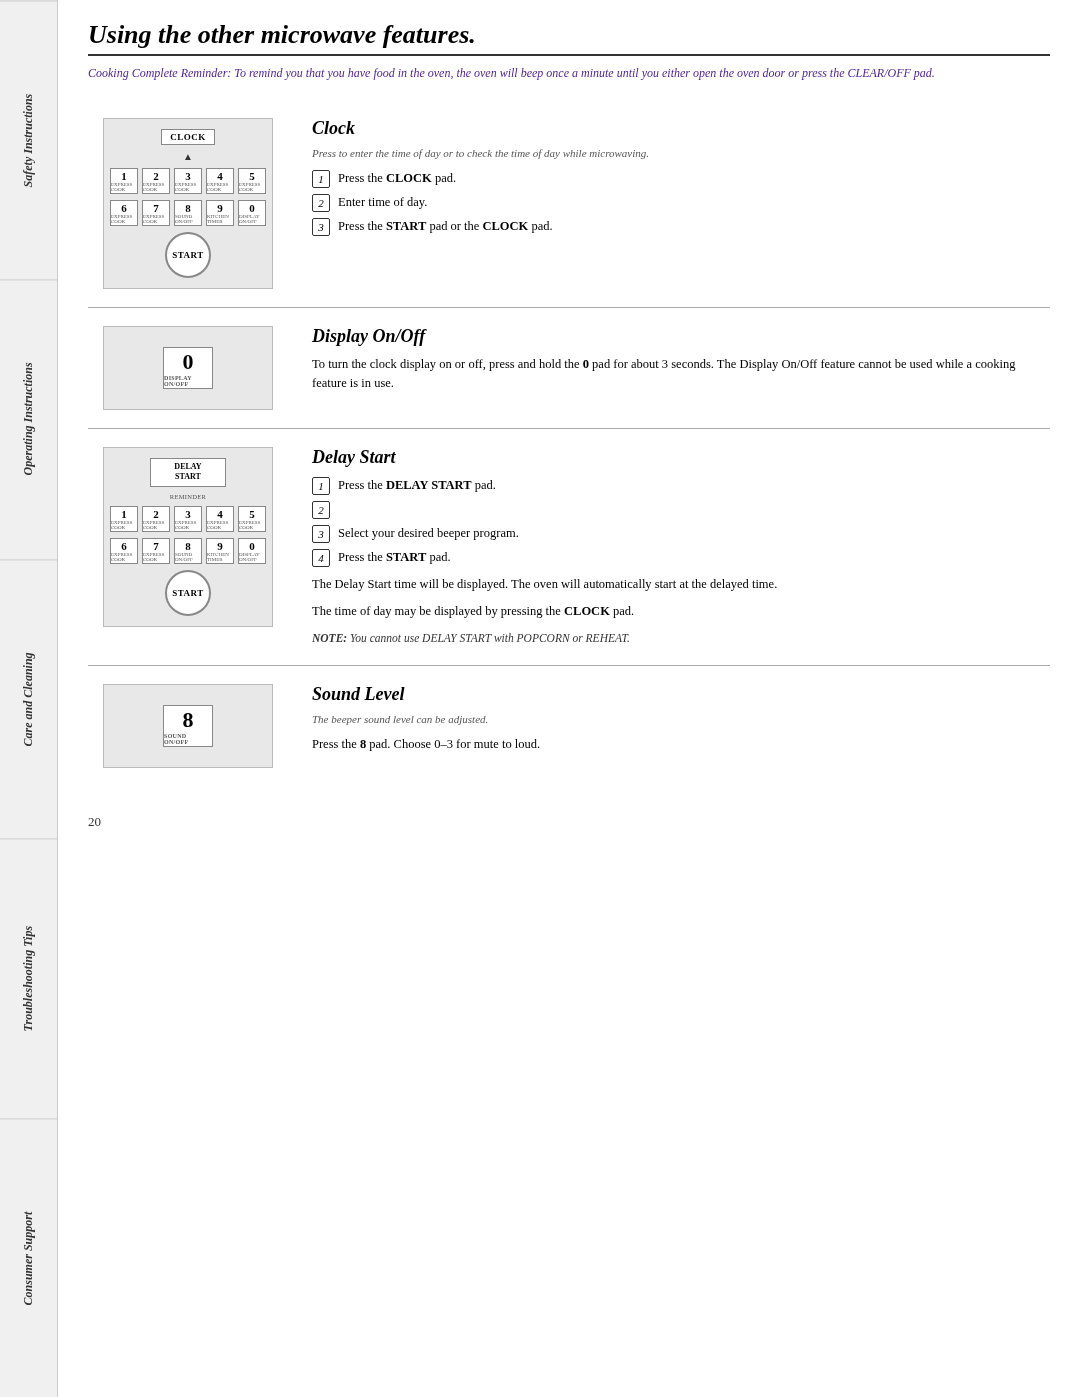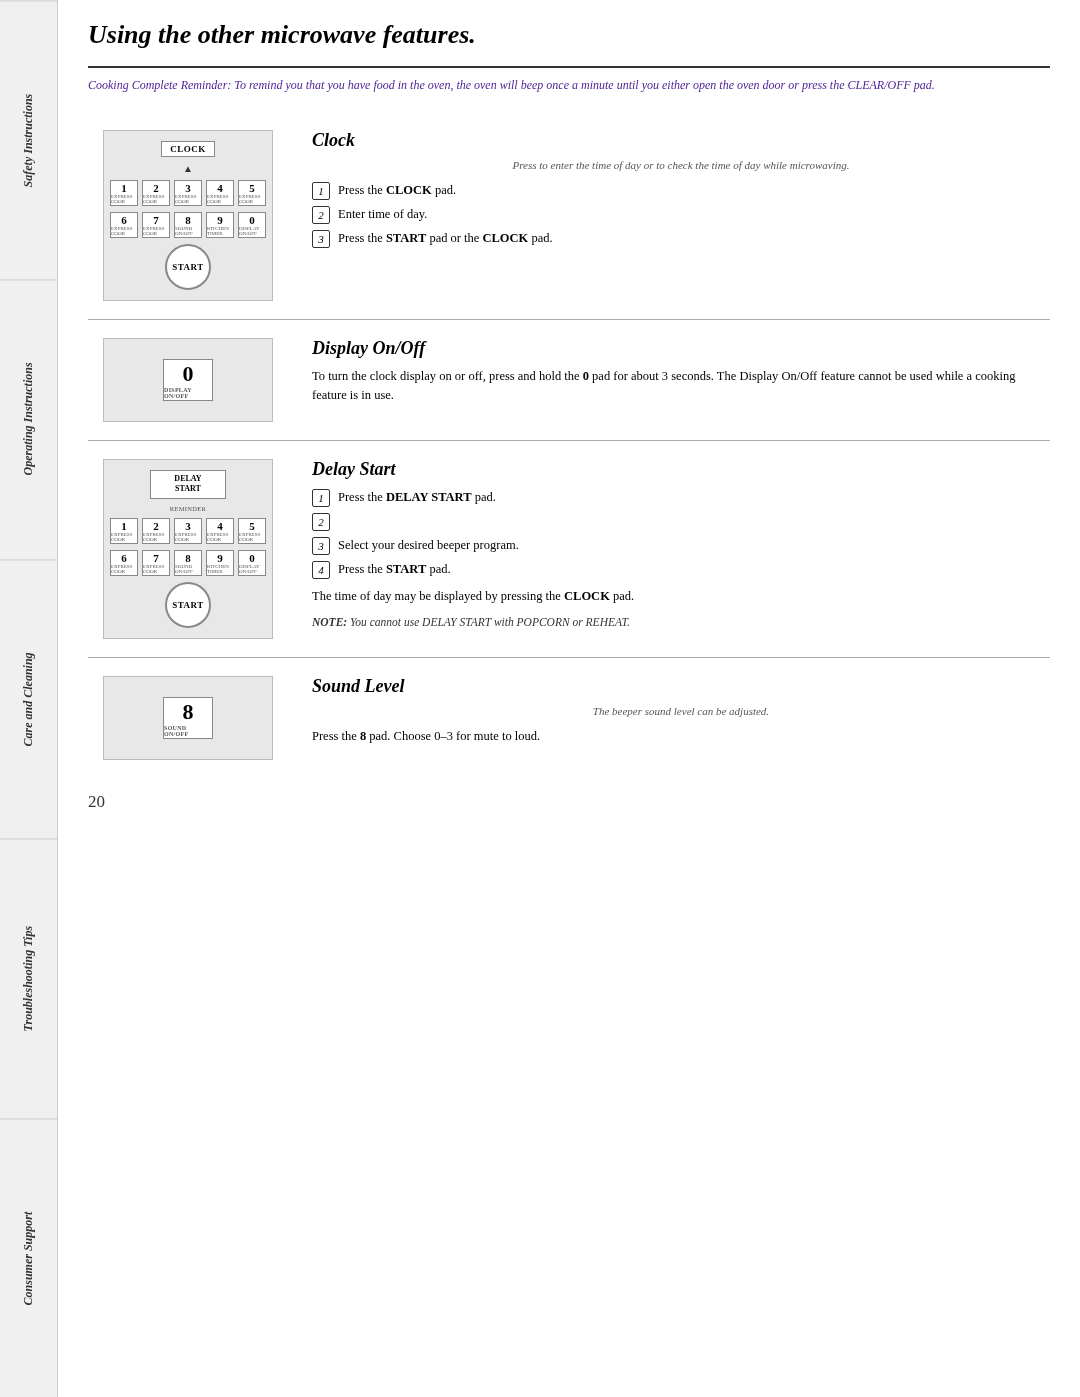--- a/index.html
+++ b/index.html
@@ -48,21 +48,21 @@
       padding: 20px 30px 30px 30px;
     }
 
     
     .page-title {
       font-size: 26px;
       font-style: italic;
       font-weight: bold;
       margin-bottom: 8px;
       border-bottom: 2px solid #333;
-      padding-bottom: 16px;
+      padding-bottom: 4px;
     }
 
     
     .intro-text {
       font-size: 12px;
       font-style: italic;
       margin-bottom: 18px;
       color: #4c1d95;
       line-height: 1.5;
     }
@@ -95,21 +95,20 @@
       font-style: italic;
       font-weight: bold;
       margin-bottom: 8px;
     }
 
     .section-subtitle {
       font-size: 11px;
       font-style: italic;
       color: #555;
       margin-bottom: 10px;
-      text-align: center;
     }
 
     .section-text {
       font-size: 12.5px;
       line-height: 1.55;
       color: #000000;
       margin-bottom: 8px;
     }
 
     .step-list {
@@ -267,23 +266,23 @@
 
     .reminder-label {
       font-size: 6.5px;
       text-transform: uppercase;
       color: #555;
       letter-spacing: 0.3px;
     }
 
     
     .page-number {
-      font-size: 17px;
+      font-size: 13px;
       color: #333;
-      margin-top: 14px;
+      margin-top: 28px;
     }
   </style>
 </head>
 <body>
 
 <div class="sidebar">
   <div class="sidebar-label">Safety Instructions</div>
   <div class="sidebar-label">Operating Instructions</div>
   <div class="sidebar-label">Care and Cleaning</div>
   <div class="sidebar-label">Troubleshooting Tips</div>
@@ -449,20 +448,21 @@
         </li>
         <li class="step-item">
           <span class="step-num"><em>3</em></span>
           <span>Select your desired beeper program.</span>
         </li>
         <li class="step-item">
           <span class="step-num"><em>4</em></span>
           <span>Press the <strong>START</strong> pad.</span>
         </li>
       </ul>
+      <p class="section-text">The Delay Start time will be displayed. The oven will automatically start at the delayed time.</p>
       <p class="section-text">The time of day may be displayed by pressing the <strong>CLOCK</strong> pad.</p>
       <p class="note-text"><strong>NOTE:</strong> <em>You cannot use DELAY START with POPCORN or REHEAT.</em></p>
     </div>
   </div>
 
   <div class="section-row" style="border-bottom:none;">
     <div class="diagram-area">
       <div class="keypad-container" style="justify-content:center;padding:20px 8px;">
         <div class="display-eight">
           <span style="font-size:22px;font-weight:bold;">8</span>

